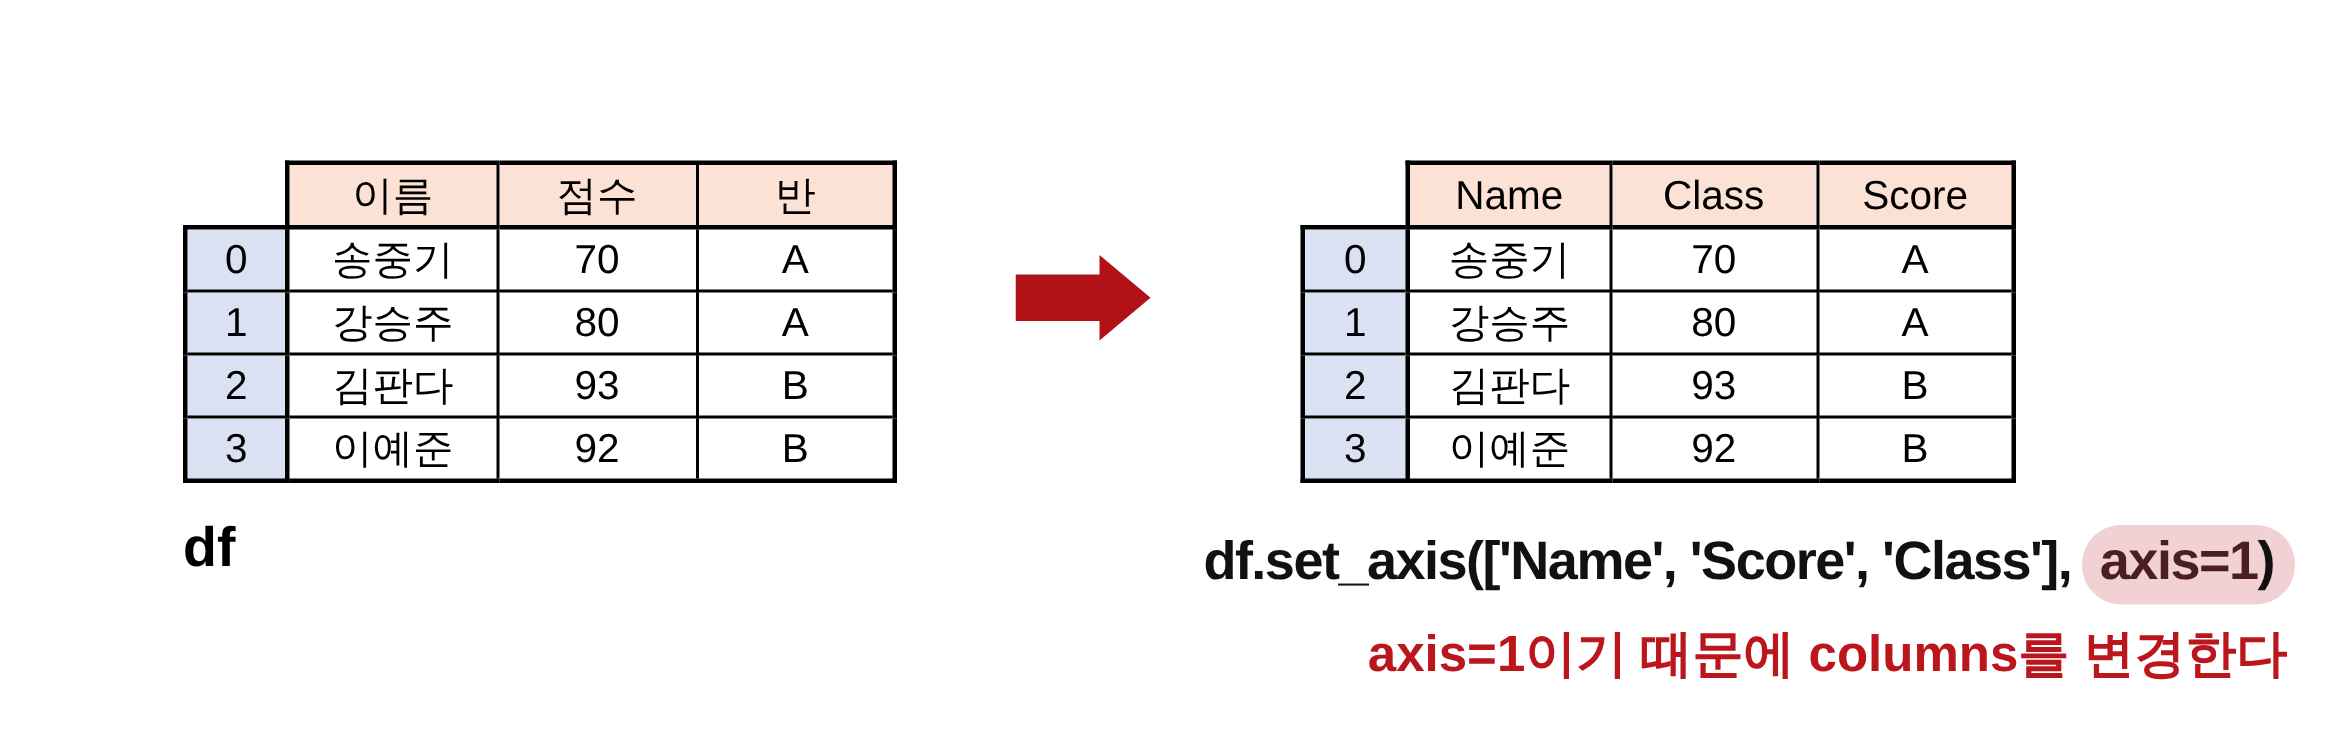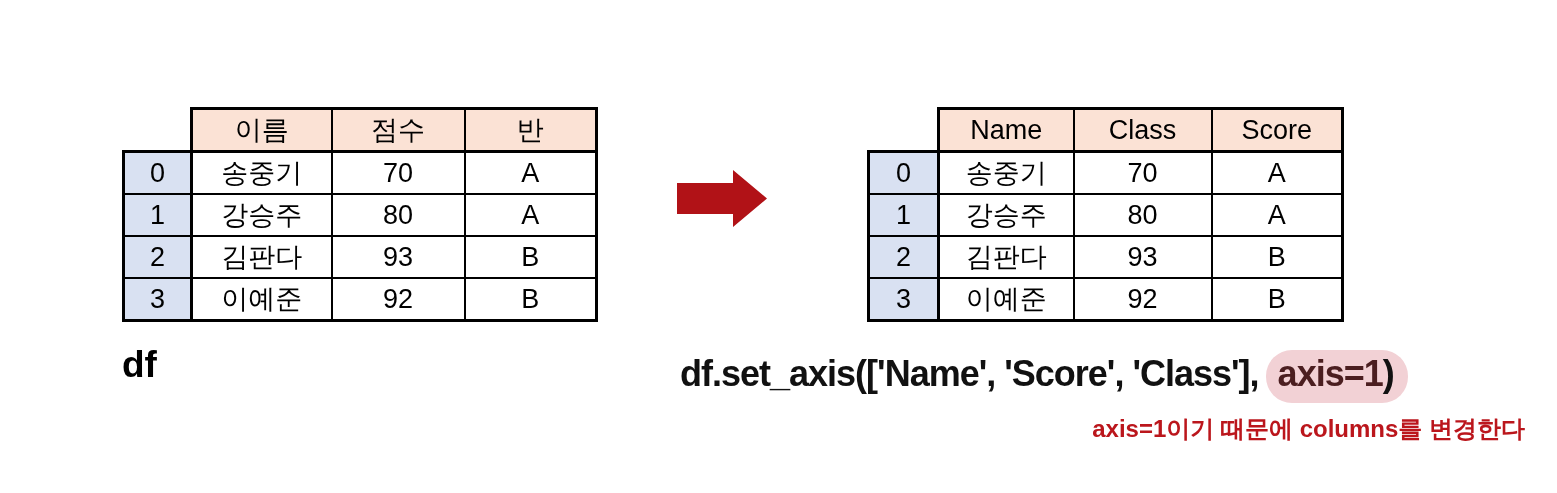--- a/index.html
+++ b/index.html
@@ -55,39 +55,39 @@
 
   
   .caption-df {
     position: absolute;
     left: 122px; top: 344px; width: 473px;
     font-size: 37px; font-weight: 800; color: #000;
   }
   .caption-code {
     position: absolute;
     left: 680px; top: 350px; width: 850px;
-    text-align: left; white-space: nowrap;
+    text-align: right; white-space: nowrap;
     font-size: 36px; font-weight: 800; color: #111;
     letter-spacing: -1px;
   }
   .hl-pill {
     display: inline-block;
     background: #F2D1D5;
     border-radius: 26px;
     padding: 3px 14px 8px 12px;
     margin-left: 7px;
   }
   .hl-arg   { color: #4B1E20; }
   .hl-paren { color: #111; }
 
   .annotation {
     position: absolute;
     top: 413px; right: 32px;
     white-space: nowrap;
-    font-size: 24px; font-weight: 800;
+    font-size: 34px; font-weight: 800;
     color: #BB161C;
   }
 </style>
 </head>
 <body>
 
 <div class="canvas">
 
   <div class="df-wrap" id="left-df">
     <table class="df-table">

